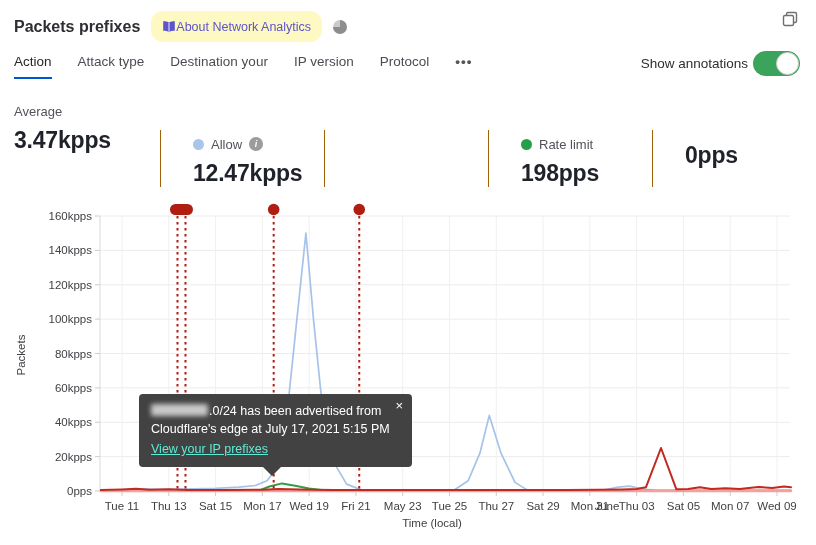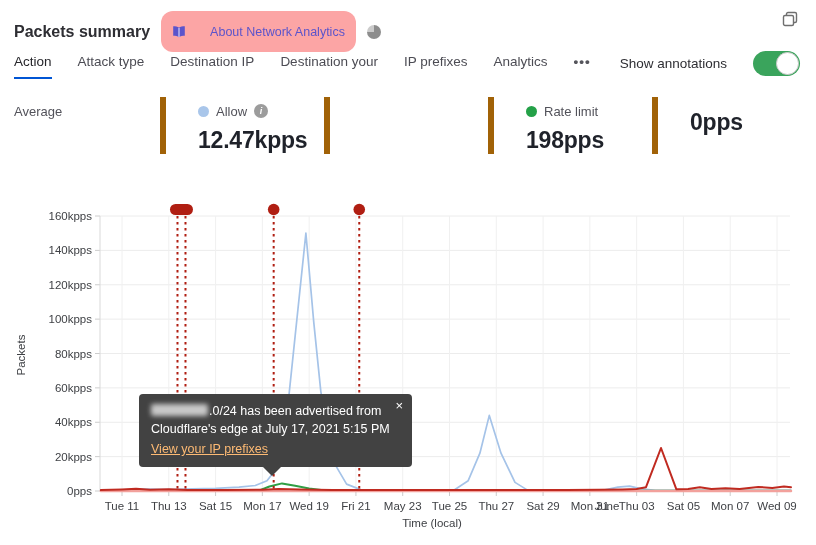--- a/index.html
+++ b/index.html
@@ -1,101 +1,101 @@
 <!DOCTYPE html>
 <html><head>
 <meta charset="utf-8">
 <style>
   html,body{margin:0;padding:0;background:#fff;}
   body{font-family:"Liberation Sans",sans-serif;}
   .app{position:relative;width:816px;height:545px;background:#fff;overflow:hidden;}
 
   .hdr{position:absolute;left:14px;top:11px;display:flex;align-items:center;gap:11px;}
   .title{font-size:16px;font-weight:bold;color:#2e2e33;}
-  .badge{display:flex;align-items:center;gap:24px;height:41px;padding:0 11px;border-radius:12px;
-         background:#fca5a5;color:#5b54cb;font-size:12.5px;cursor:pointer;}
+  .badge{display:flex;align-items:center;gap:0;height:31px;padding:0 11px;border-radius:12px;
+         background:#fef9c3;color:#5b54cb;font-size:12.5px;cursor:pointer;}
   .pie{width:14px;height:14px;border-radius:50%;background:conic-gradient(#cbcbcb 0 25%,#8d8d8d 25% 100%);transform:rotate(-90deg);}
   .copy-btn{position:absolute;right:18px;top:11px;cursor:pointer;width:16px;height:16px;}
 
   .tabs{position:absolute;left:14px;top:54px;display:flex;gap:26px;font-size:13.5px;color:#4c4c54;align-items:flex-start;}
   .tab{position:relative;padding-bottom:10px;cursor:pointer;white-space:nowrap;}
   .tab.active{color:#26262b;}
   .tab.active::after{content:"";position:absolute;left:0;right:0;bottom:0;height:2px;background:#0055d4;}
   .more{cursor:pointer;letter-spacing:1px;font-weight:bold;color:#55555c;padding-bottom:10px;}
 
-  .annot-ctl{position:absolute;right:16px;top:51px;display:flex;align-items:center;gap:26px;font-size:13.5px;color:#2e2e33;}
+  .annot-ctl{position:absolute;right:16px;top:51px;display:flex;align-items:center;gap:5px;font-size:13.5px;color:#2e2e33;}
   .toggle{width:47px;height:25px;border-radius:13px;position:relative;cursor:pointer;background:#3aa45c;}
   .knob{position:absolute;right:1px;top:1px;width:23px;height:23px;border-radius:50%;background:#fff;border:1px solid #c9c9c9;box-sizing:border-box;}
 
   .stats{position:absolute;left:0;top:97px;display:flex;}
   .stat{width:164px;box-sizing:border-box;padding:5px 0 0 32px;}
   .stat:first-child{width:160px;padding-left:14px;}
-  .stat + .stat{border-left:6px solid #a16207;}
+  .stat + .stat{border-left:1px solid #a16207;margin-top:33px;}
   .stat-head{display:flex;align-items:center;gap:7px;font-size:13px;color:#52525a;height:18px;}
   .dot{width:11px;height:11px;border-radius:50%;flex:none;}
   .info{width:14px;height:14px;border-radius:50%;background:#9c9c9c;color:#fff;font-size:9px;
         display:flex;align-items:center;justify-content:center;font-weight:bold;cursor:pointer;font-style:italic;}
   .stat-value{margin-top:7px;font-size:23px;font-weight:bold;color:#1f222a;letter-spacing:-0.2px;}
 
   #chart-svg{position:absolute;left:0;top:0;}
   #chart-svg text{font-family:"Liberation Sans",sans-serif;}
 
   .tooltip{position:absolute;left:139px;top:394px;width:273px;box-sizing:border-box;background:#424242;
            color:#fff;border-radius:4px;padding:8px 12px 9px 12px;font-size:12.5px;line-height:18px;z-index:5;}
   .tt-close{position:absolute;right:9px;top:3px;font-size:13px;color:#fff;cursor:pointer;}
   .redacted{display:inline-block;width:57px;height:12px;background:#c9c9c9;filter:blur(2.5px);
             border-radius:2px;vertical-align:-1px;margin-right:1px;}
-  .tt-link{color:#fdba74;text-decoration:underline;display:inline-block;margin-top:2px;cursor:pointer;}
+  .tt-link{color:#5eead4;text-decoration:underline;display:inline-block;margin-top:2px;cursor:pointer;}
   .tt-arrow{position:absolute;left:124px;bottom:-9px;width:0;height:0;border:9px solid transparent;
             border-top:9px solid #424242;border-bottom:none;}
 </style>
 </head>
 <body>
 
 <div class="app">
 
   <div class="hdr">
-    <span class="title">Packets summary</span>
+    <span class="title">Packets prefixes</span>
     <span class="badge">
       <svg width="14" height="14" viewBox="0 0 14 14">
         <path d="M7 2.6C5.7 1.5 3.4 1.2 1.2 1.2v9.6c2.2 0 4.5.3 5.8 1.4 1.3-1.1 3.6-1.4 5.8-1.4V1.2C10.6 1.2 8.3 1.5 7 2.6z" fill="#5b54cb"></path>
         <line x1="7" y1="2.8" x2="7" y2="12" stroke="#eeebfc" stroke-width="1"></line>
       </svg>
       <span>About Network Analytics</span>
     </span>
     <span class="pie"></span>
   </div>
 
   <svg class="copy-btn" viewBox="0 0 16 16">
     <rect x="4.5" y="1.5" width="10" height="10" rx="1.5" fill="none" stroke="#6f6f6f" stroke-width="1.4"></rect>
     <rect x="1.5" y="4.5" width="10" height="10" rx="1.5" fill="#fff" stroke="#6f6f6f" stroke-width="1.4"></rect>
   </svg>
 
   <div class="tabs">
     <span class="tab active">Action</span>
     <span class="tab">Attack type</span>
-    <span class="tab">Destination IP</span>
     <span class="tab">Destination your</span>
-    <span class="tab">IP prefixes</span>
-    <span class="tab">Analytics</span>
+    <span class="tab">IP version</span>
+    <span class="tab">Protocol</span>
     <span class="more">•••</span>
   </div>
 
   <div class="annot-ctl">
     <span>Show annotations</span>
     <span class="toggle" style="background-color: rgb(58, 164, 92);">
       <span class="knob"></span>
     </span>
   </div>
 
   <div class="stats">
     <div class="stat">
       <div class="stat-head">
         <span>Average</span>
       </div>
+      <div class="stat-value">3.47kpps</div>
     </div>
     <div class="stat">
       <div class="stat-head">
         <span class="dot" style="background-color: rgb(169, 198, 234);"></span>
         <span>Allow</span>
         <span class="info">i</span>
       </div>
       <div class="stat-value">12.47kpps</div>
     </div>
     <div class="stat">

